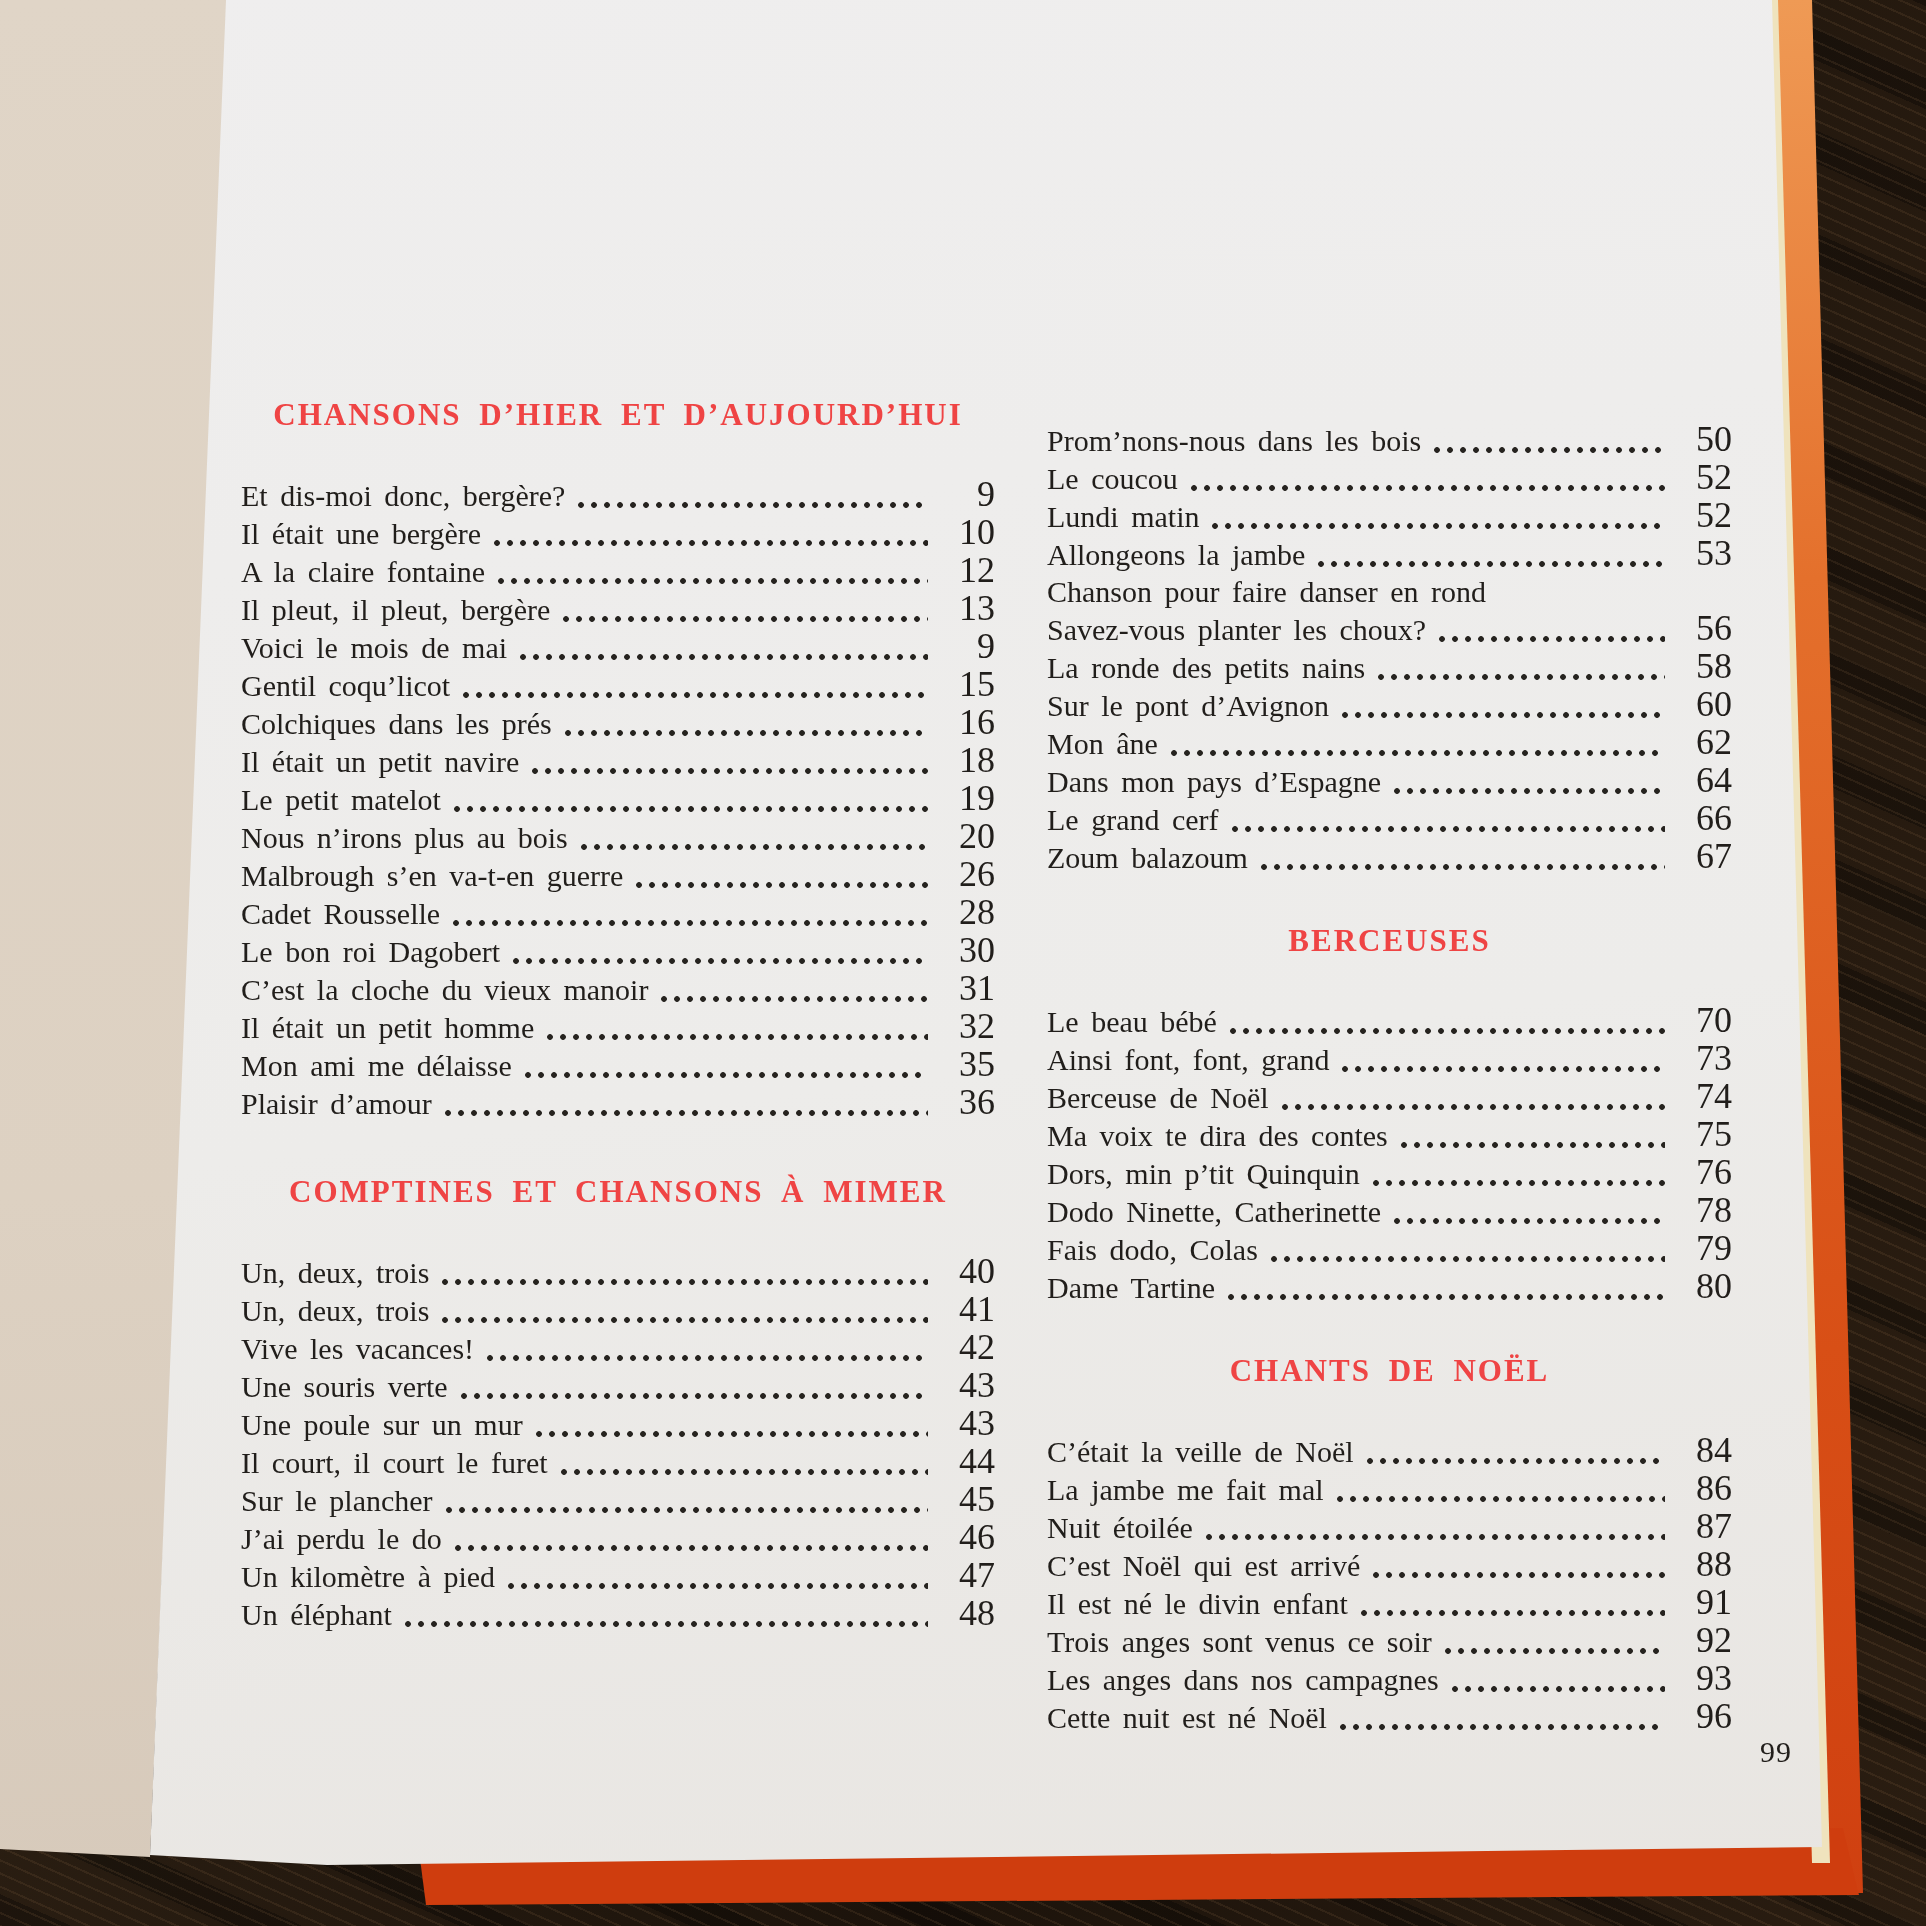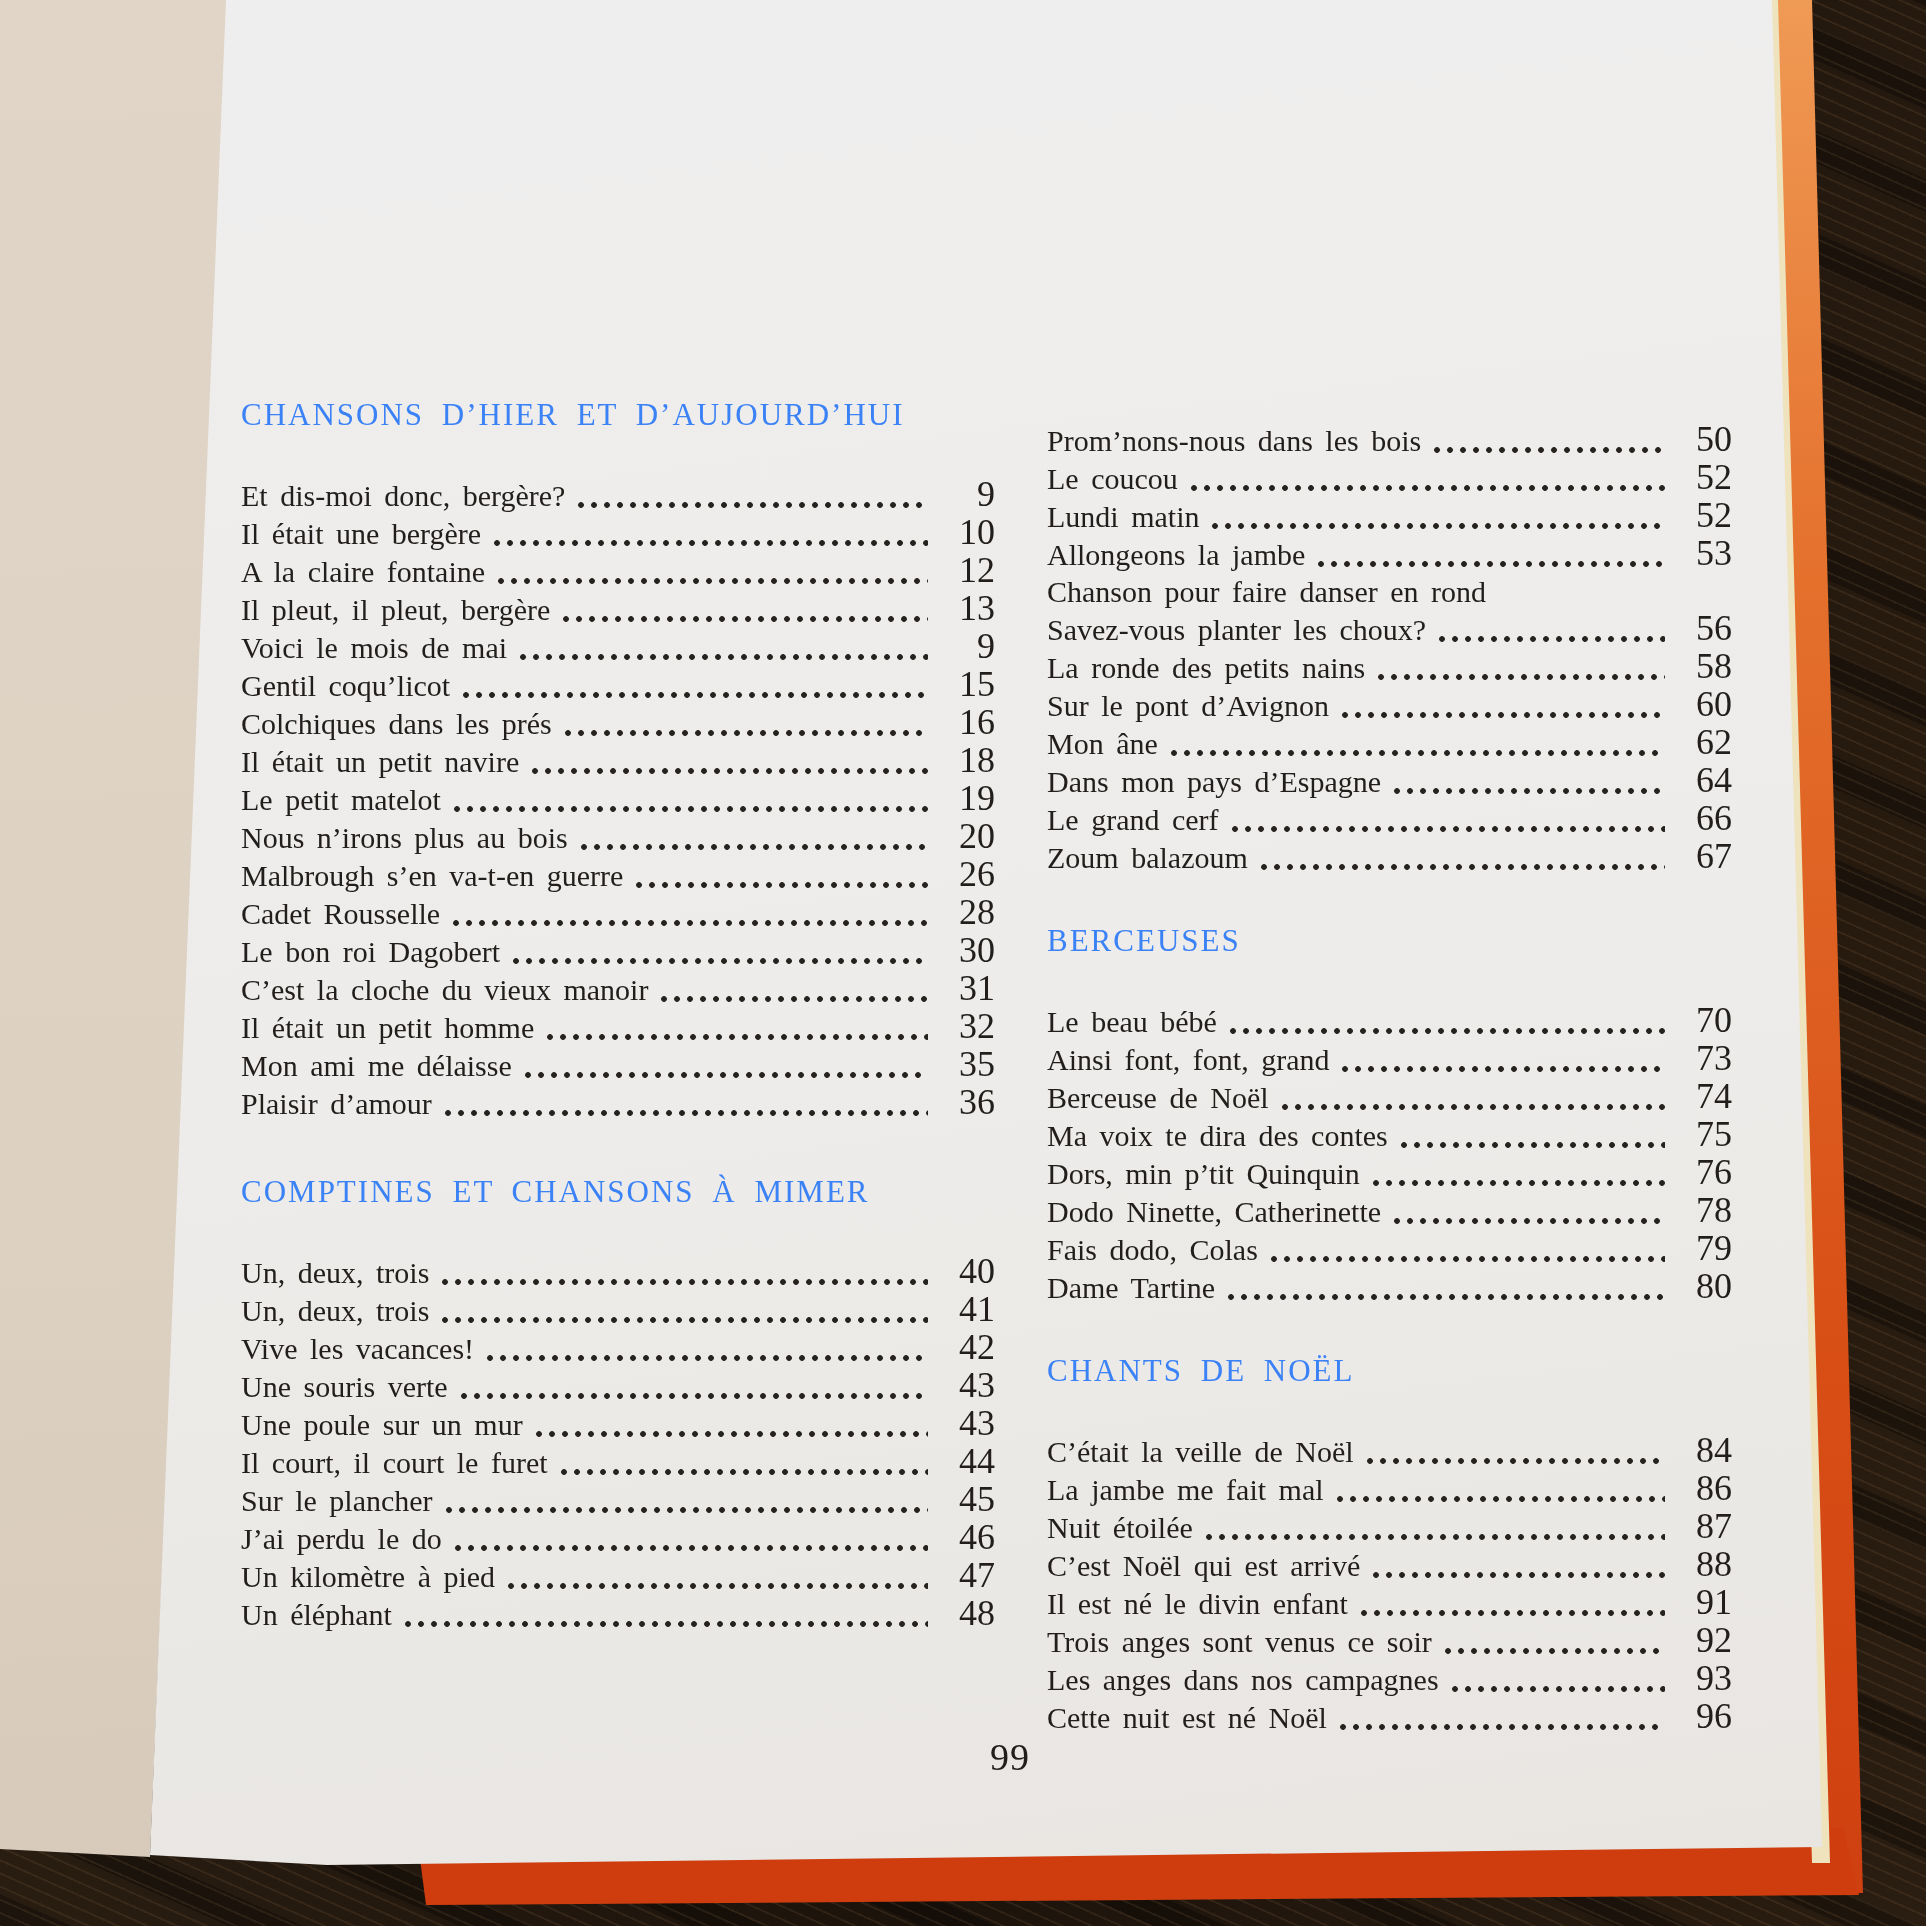--- a/index.html
+++ b/index.html
@@ -44,39 +44,39 @@
     background:
       linear-gradient(92deg, rgba(0,0,0,0.05) 0%, rgba(0,0,0,0) 7%),
       linear-gradient(173deg,#efeeee 0%,#edecea 55%,#e8e5e1 100%);
     clip-path:polygon(226px 0px, 1772px 0px, 1822px 1847px, 327px 1865px, 150px 1855px);
     filter:drop-shadow(0 0 16px rgba(0,0,0,0.25));
   }
   .col{position:absolute;color:#211e1b;}
   .col-left{left:241px;top:396px;width:754px;}
   .col-right{left:1047px;top:408px;width:685px;}
   .heading{
-    font-weight:normal;font-size:31px;line-height:38px;
-    letter-spacing:2px;word-spacing:8px;margin:46px 0 42px;color:#3b82f6;
+    font-weight:bold;font-size:31px;line-height:38px;text-align:center;
+    letter-spacing:2px;word-spacing:8px;margin:46px 0 42px;color:#ef4444;
   }
   .col > .heading:first-child{margin-top:0;}
   .col-left .heading{margin-top:51px;}
   .col-left > .heading:first-child{margin-top:0;}
   .entries{display:block;margin-top:13px;}
   .row{display:flex;align-items:baseline;line-height:37px;font-size:30px;word-spacing:5px;}
   .row .t{white-space:pre;}
   .row.cont .t{padding-left:16px;}
   .leader{
     flex:1;min-width:18px;height:30px;align-self:flex-end;margin:0 12px 0 10px;
     background-image:radial-gradient(circle at 6px 21px,#26231f 2.5px,rgba(0,0,0,0) 3.2px);
     background-size:13px 30px;background-repeat:repeat-x;
   }
   .num{flex:none;width:55px;text-align:right;font-size:36px;color:#211e1b;}
   .footer{
-    position:absolute;left:228px;top:1735px;width:1564px;text-align:center;
-    font-size:38px;color:#211e1b;letter-spacing:1px;
+    position:absolute;left:228px;top:1735px;width:1564px;text-align:right;
+    font-size:30px;color:#211e1b;letter-spacing:1px;
   }
 </style>
 </head>
 <body>
 
 <div class="wood"></div>
 <div class="underpage"></div>
 <div class="cover-right"></div>
 <div class="cover-bottom"></div>
 <div class="sliver"></div>

